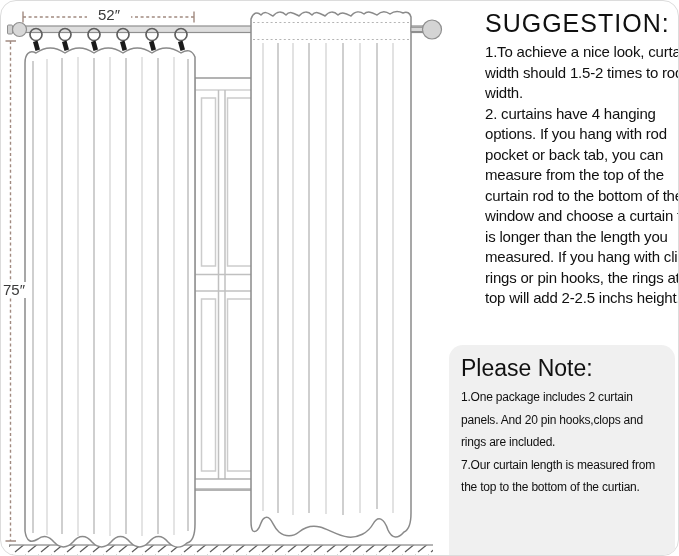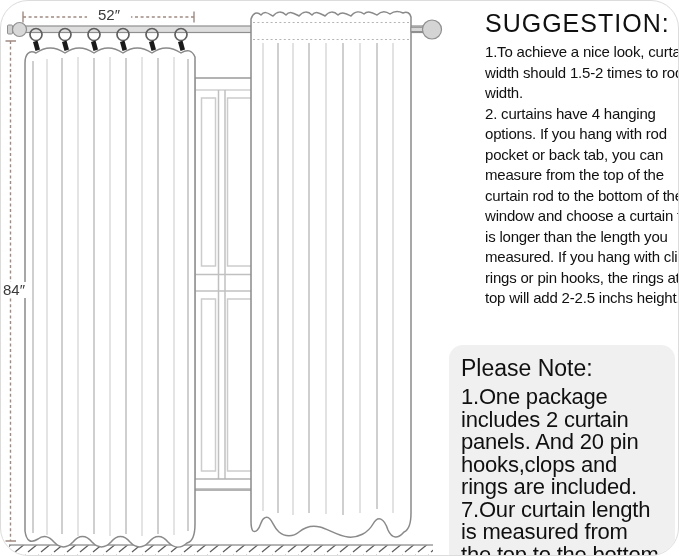--- a/index.html
+++ b/index.html
@@ -1,36 +1,36 @@
 <!DOCTYPE html>
 <html><head>
 <meta charset="utf-8">
 <style>
   html,body{margin:0;padding:0;background:#fff;}
   #canvas{
     position:relative;width:679px;height:556px;background:#ffffff;
     font-family:"Liberation Sans", sans-serif;color:#141414;
-    border:1.5px solid #dcdcdc;border-radius:28px;box-sizing:border-box;overflow:hidden;
+    border:1.5px solid #dcdcdc;border-radius:16px;box-sizing:border-box;overflow:hidden;
   }
   #diagram{position:absolute;left:0;top:0;width:445px;height:556px;}
   .dim-label{
     position:absolute;background:#ffffff;color:#3a3a3a;
     font-size:15px;text-align:center;line-height:16px;
   }
   #label-52{left:86px;top:6px;width:44px;}
   #label-84{left:0px;top:281px;width:26px;}
   #text-col{position:absolute;left:444px;top:8px;width:223px;margin-left:40px;}
   #suggestion-title{font-size:25px;letter-spacing:1px;margin:0 0 4px 0;font-weight:400;color:#101010;}
   .sug-item{font-size:15px;line-height:20.5px;margin:0;color:#101010;letter-spacing:-0.2px;}
   #note-box{
     position:absolute;left:448px;top:344px;width:226px;height:242px;
     background:#f0f0f0;border-radius:14px;padding:10px 12px;box-sizing:border-box;
   }
   #note-title{font-size:23px;margin:0 0 4px 0;font-weight:400;color:#101010;}
-  .note-item{font-size:22px;line-height:22.5px;margin:0;color:#101010;letter-spacing:-0.2px;}
+  .note-item{font-size:12px;line-height:22.5px;margin:0;color:#101010;letter-spacing:-0.2px;}
 </style>
 </head>
 <body>
 
 <div id="canvas">
 
   <div id="diagram">
     <svg width="445" height="556" viewBox="0 0 445 556">
 
       <defs>
@@ -153,21 +153,21 @@
       </g>
 
       <g stroke="#a18a80" stroke-width="1.4">
         <line x1="9.5" y1="40" x2="9.5" y2="540" stroke-dasharray="3,2.6"></line>
         <line x1="4.5" y1="40" x2="15" y2="40"></line>
         <line x1="4.5" y1="540" x2="15" y2="540"></line>
       </g>
     </svg>
 
     <div class="dim-label" id="label-52">52″</div>
-    <div class="dim-label" id="label-84">84″</div>
+    <div class="dim-label" id="label-84">75″</div>
   </div>
 
   <div id="text-col">
     <h1 id="suggestion-title">SUGGESTION:</h1>
     <p class="sug-item">1.To achieve a nice look, curtain width should 1.5-2 times to rod width.</p>
     <p class="sug-item">2. curtains have 4 hanging options. If you hang with rod pocket or back tab, you can measure from the top of the curtain rod to the bottom of the window and choose a curtain that is longer than the length you measured. If you hang with clips rings or pin hooks, the rings at the top will add 2-2.5 inchs height.</p>
   </div>
 
   <div id="note-box">
     <h2 id="note-title">Please Note:</h2>

